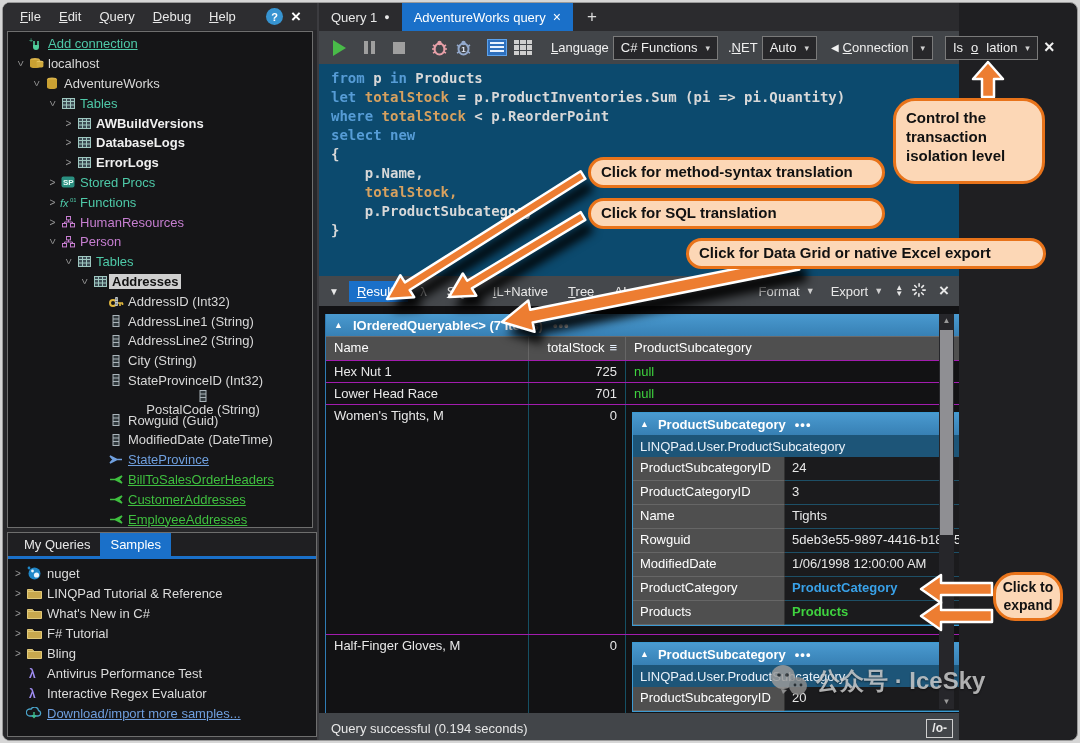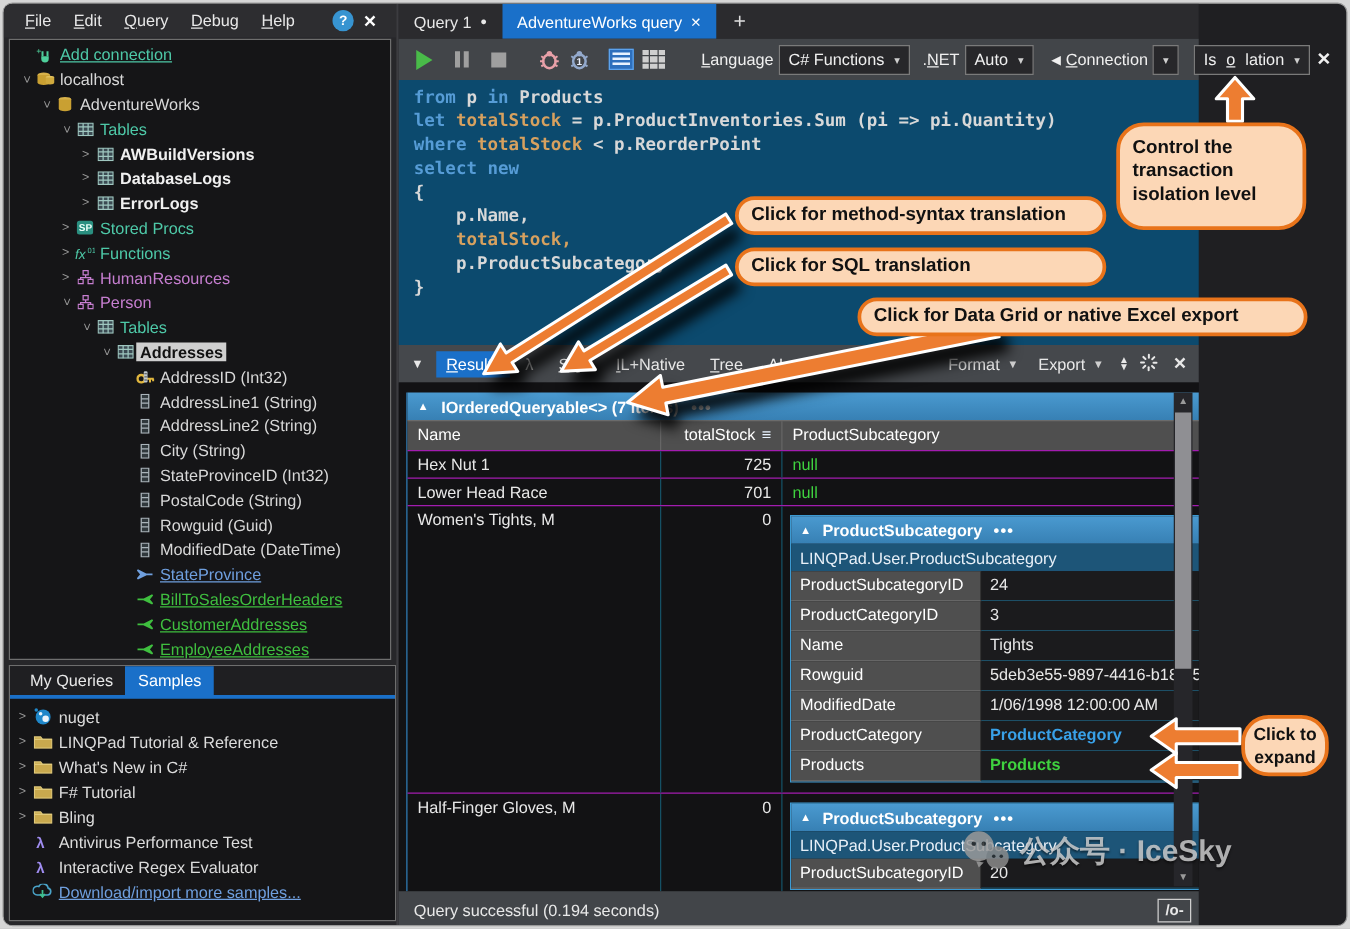--- a/index.html
+++ b/index.html
@@ -319,21 +319,21 @@
           <div class="trow" style="padding-left: 86px;">
             <span class="chev"></span>
             <span class="ticon">
               <svg width="8" height="12" viewBox="0 0 8 12">
                 <rect x="1" y="0.5" width="6" height="11" fill="#30383c" stroke="#aab4ba"></rect>
                 <path d="M1 4 h6 M1 7.5 h6" stroke="#aab4ba"></path>
               </svg>
             </span>
             <span class="tlabel ">StateProvinceID (Int32)</span>
           </div>
-          <div class="trow" style="padding-left: 86px;">
+          <div class="trow" style="padding-left: 86px; flex-direction: column;">
             <span class="chev"></span>
             <span class="ticon">
               <svg width="8" height="12" viewBox="0 0 8 12">
                 <rect x="1" y="0.5" width="6" height="11" fill="#30383c" stroke="#aab4ba"></rect>
                 <path d="M1 4 h6 M1 7.5 h6" stroke="#aab4ba"></path>
               </svg>
             </span>
             <span class="tlabel ">PostalCode (String)</span>
           </div>
           <div class="trow" style="padding-left: 86px;">
@@ -539,21 +539,21 @@
               <i></i>
               <i></i>
               <i></i>
               <i></i>
               <i></i>
               <i></i>
               <i></i>
               <i></i>
             </span>
           </span>
-        <span class="tb-label accel" style="margin-left:26px" id="lbl-language"><u>L</u>anguage</span>
+        <span class="tb-label accel" style="margin-left:16px" id="lbl-language"><u>L</u>anguage</span>
         <span class="tb-box">
             <span>C# Functions</span>
             <span class="tb-caret">▾</span>
           </span>
         <span class="tb-label accel" id="lbl-net">.<u>N</u>ET</span>
         <span class="tb-box">
             <span>Auto</span>
             <span class="tb-caret">▾</span>
           </span>
         <span style="margin-left:14px; font-size:10px">◀</span>

